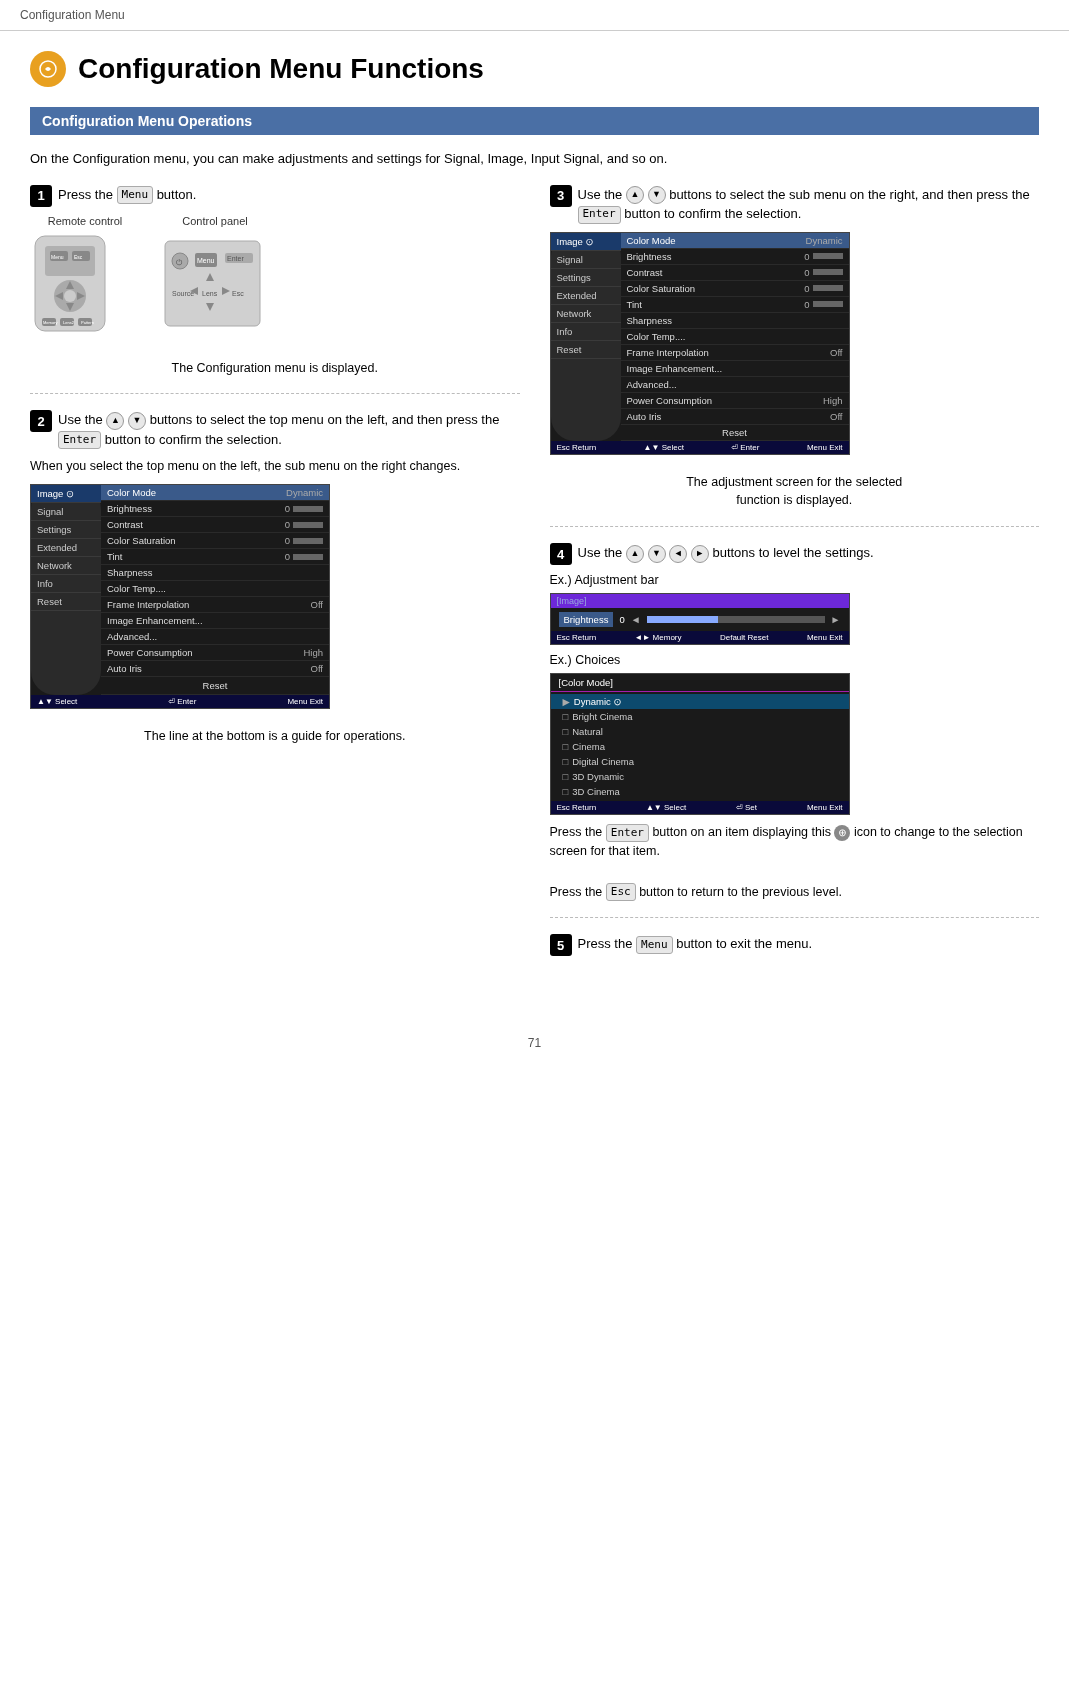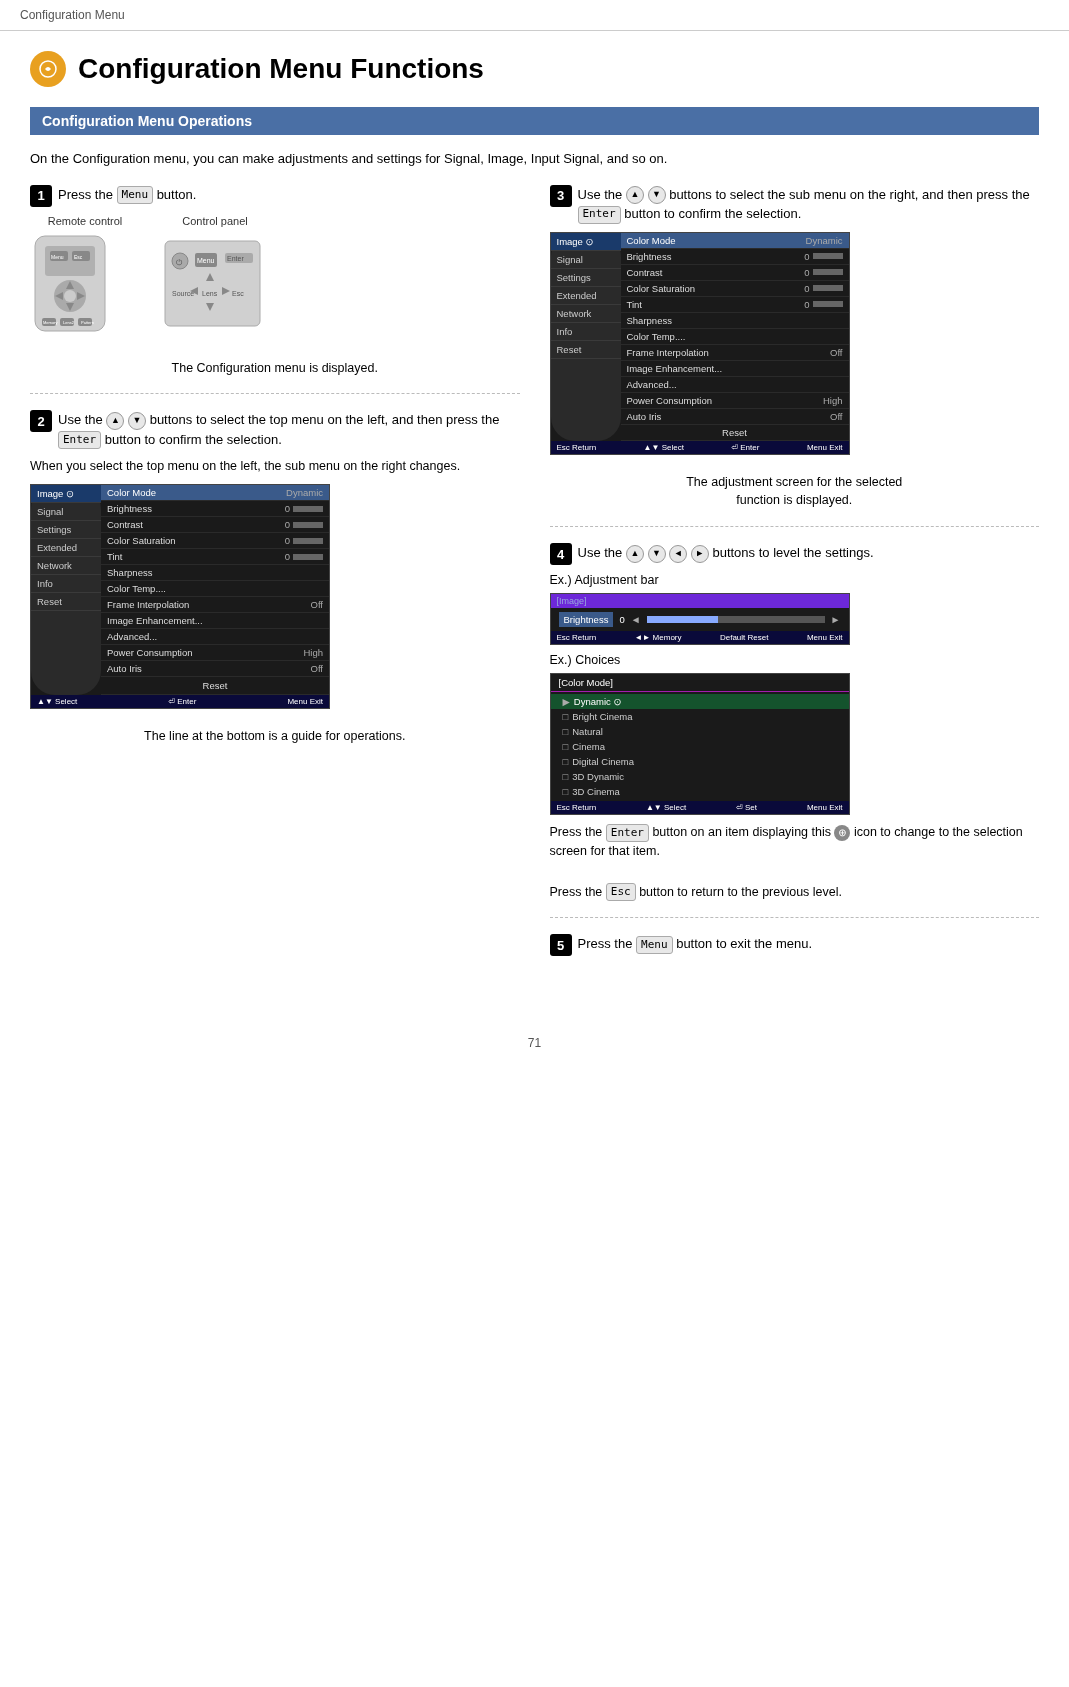--- a/index.html
+++ b/index.html
@@ -264,21 +264,21 @@
     }
     .choices-list {
       padding: 2px 0;
     }
     .choices-item {
       padding: 2px 12px;
       font-size: 9.5px;
       color: #ccc;
     }
     .choices-item.selected {
-      background: #14532d;
+      background: #0c4a6e;
       color: #fff;
     }
     .choices-item .bullet {
       margin-right: 4px;
       color: #aaa;
     }
     .inline-key {
       display: inline-flex;
       align-items: center;
       justify-content: center;

